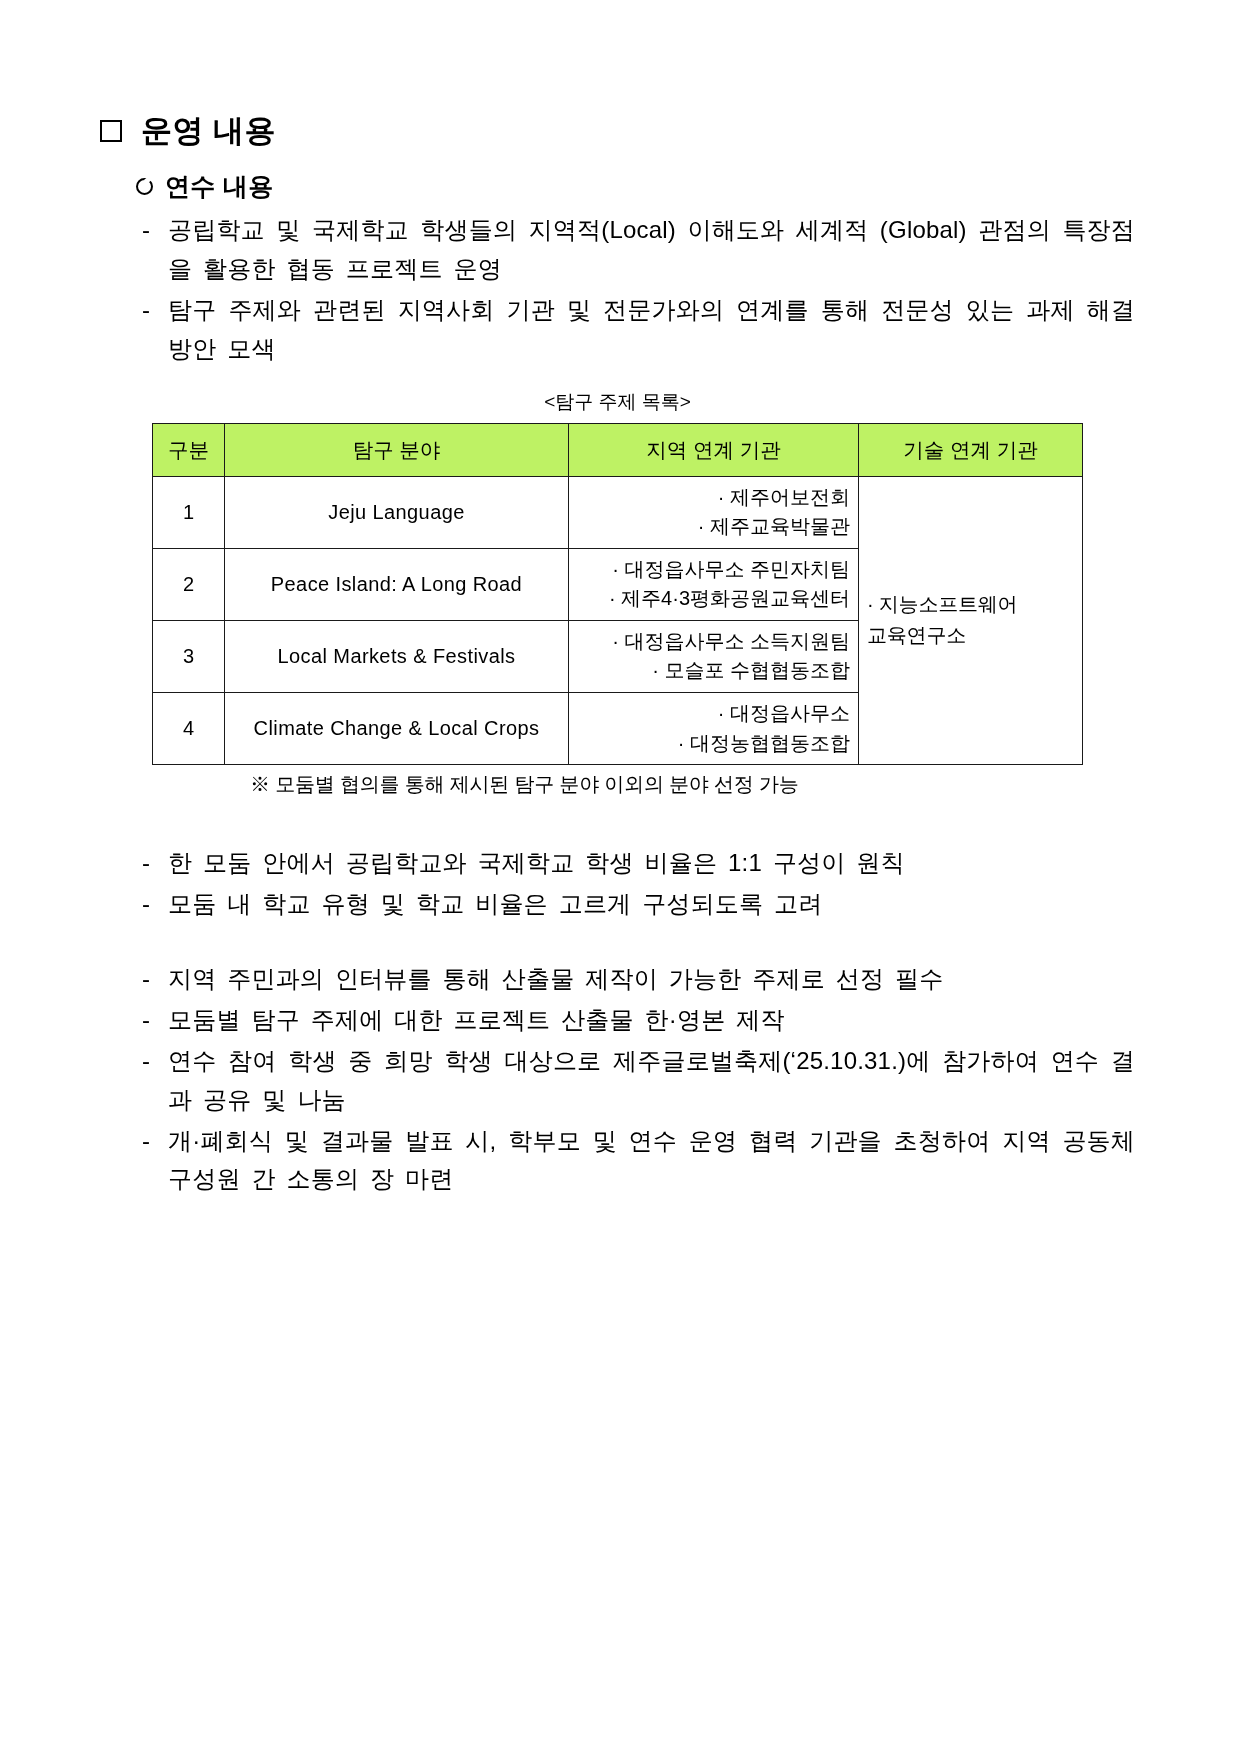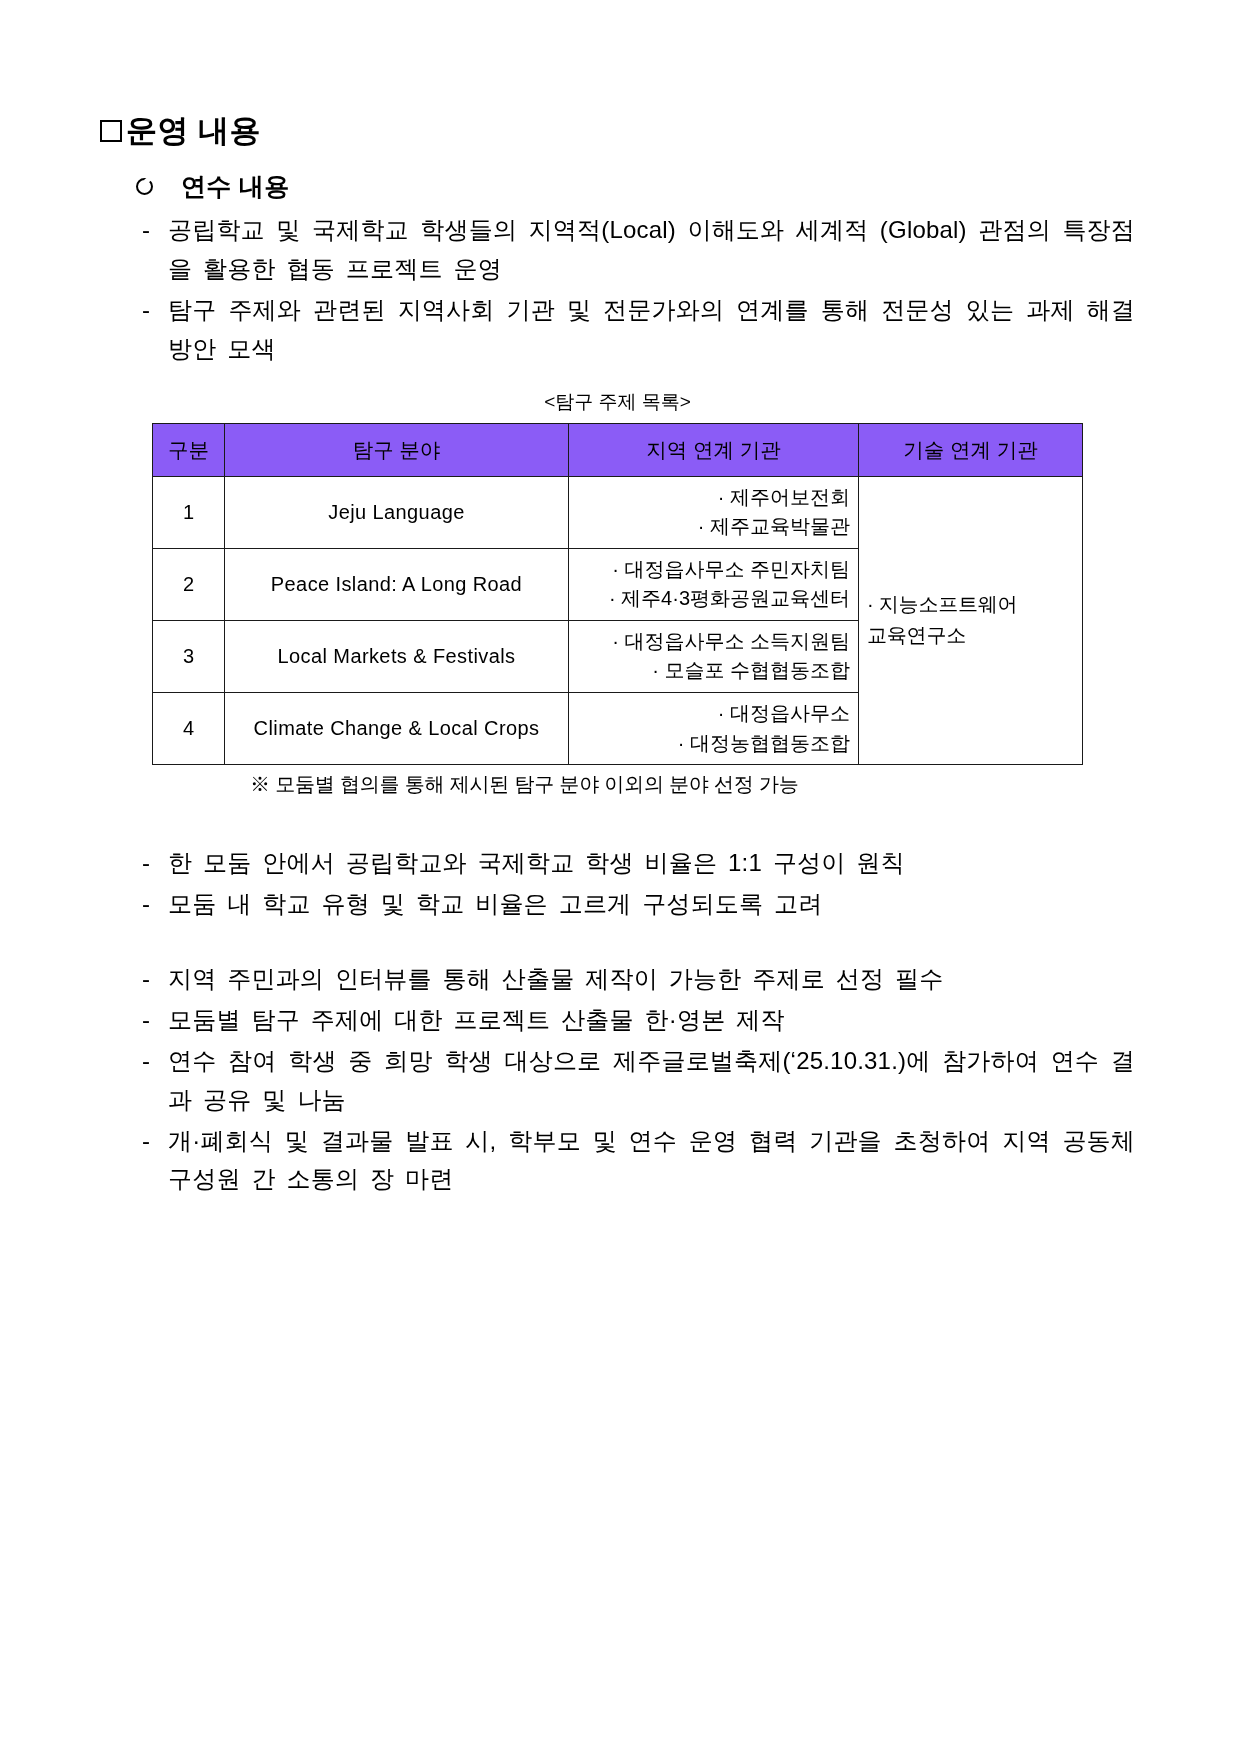--- a/index.html
+++ b/index.html
@@ -17,40 +17,40 @@
   }
   .page {
     padding: 110px 105px 0 100px;
     box-sizing: border-box;
   }
 
   
   .h1-row {
     display: flex;
     align-items: center;
-    gap: 4px;
+    gap: 19px;
     margin: 0 0 18px 0;
   }
   .sq-marker {
     display: inline-block;
     width: 22px;
     height: 22px;
     border: 2.5px solid #000;
     box-sizing: border-box;
   }
   .h1-text {
     font-size: 31px;
     font-weight: bold;
     letter-spacing: 0.5px;
   }
 
   .h2-row {
     display: flex;
     align-items: center;
-    gap: 28px;
+    gap: 12px;
     margin: 0 0 8px 36px;
   }
   .circ-marker {
     display: inline-block;
     width: 17px;
     height: 17px;
     border: 2.3px solid #000;
     border-radius: 50%;
     box-sizing: border-box;
     position: relative;
@@ -115,21 +115,21 @@
     width: 930px;
     table-layout: fixed;
   }
   table.topics th, table.topics td {
     border: 1px solid #1a1a1a;
     font-size: 20px;
     padding: 6px 8px;
     vertical-align: middle;
   }
   table.topics thead th {
-    background: #8b5cf6;
+    background: #bef264;
     text-align: center;
     font-weight: normal;
     height: 40px;
     font-size: 20.5px;
   }
   col.c1 { width: 72px; }
   col.c2 { width: 344px; }
   col.c3 { width: 290px; }
   col.c4 { width: 224px; }
   td.num { text-align: center; font-size: 20px; }

